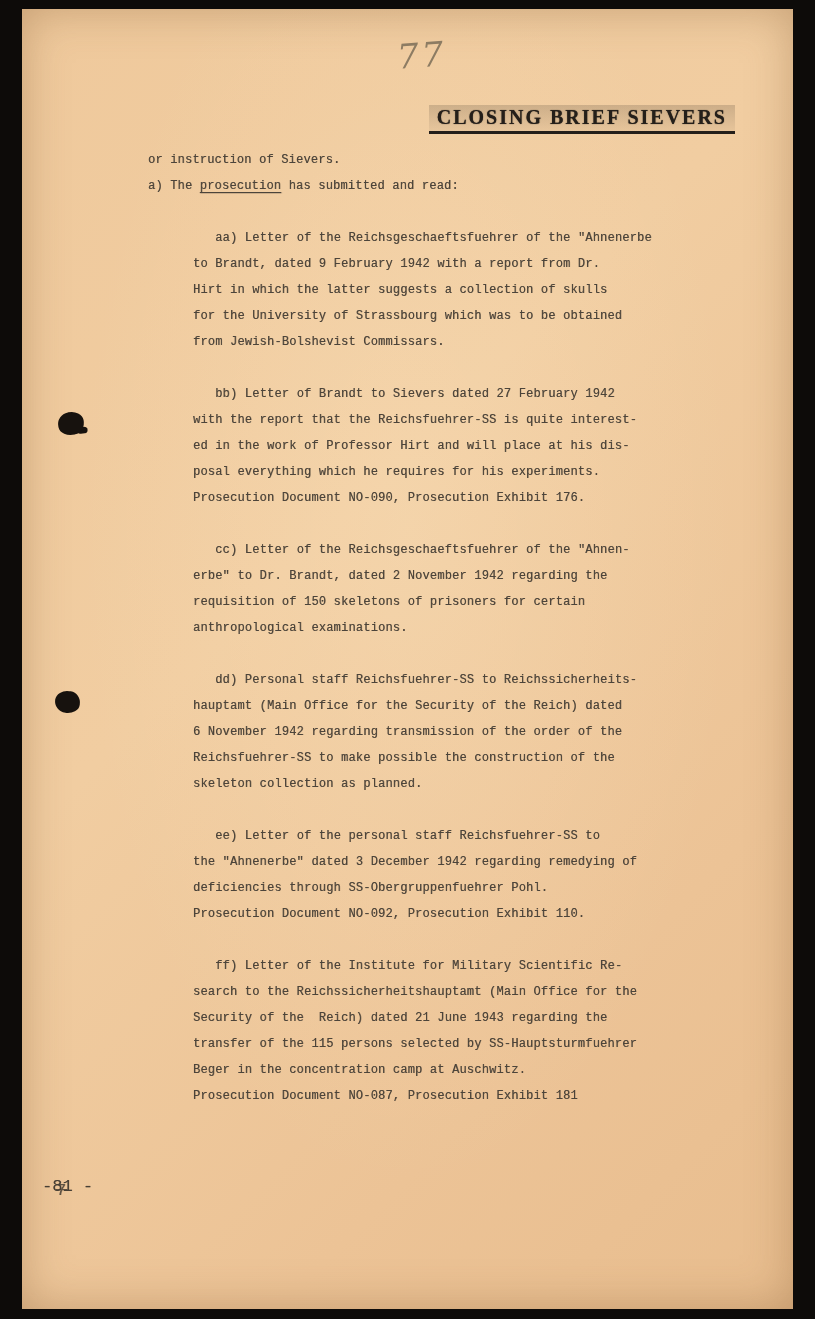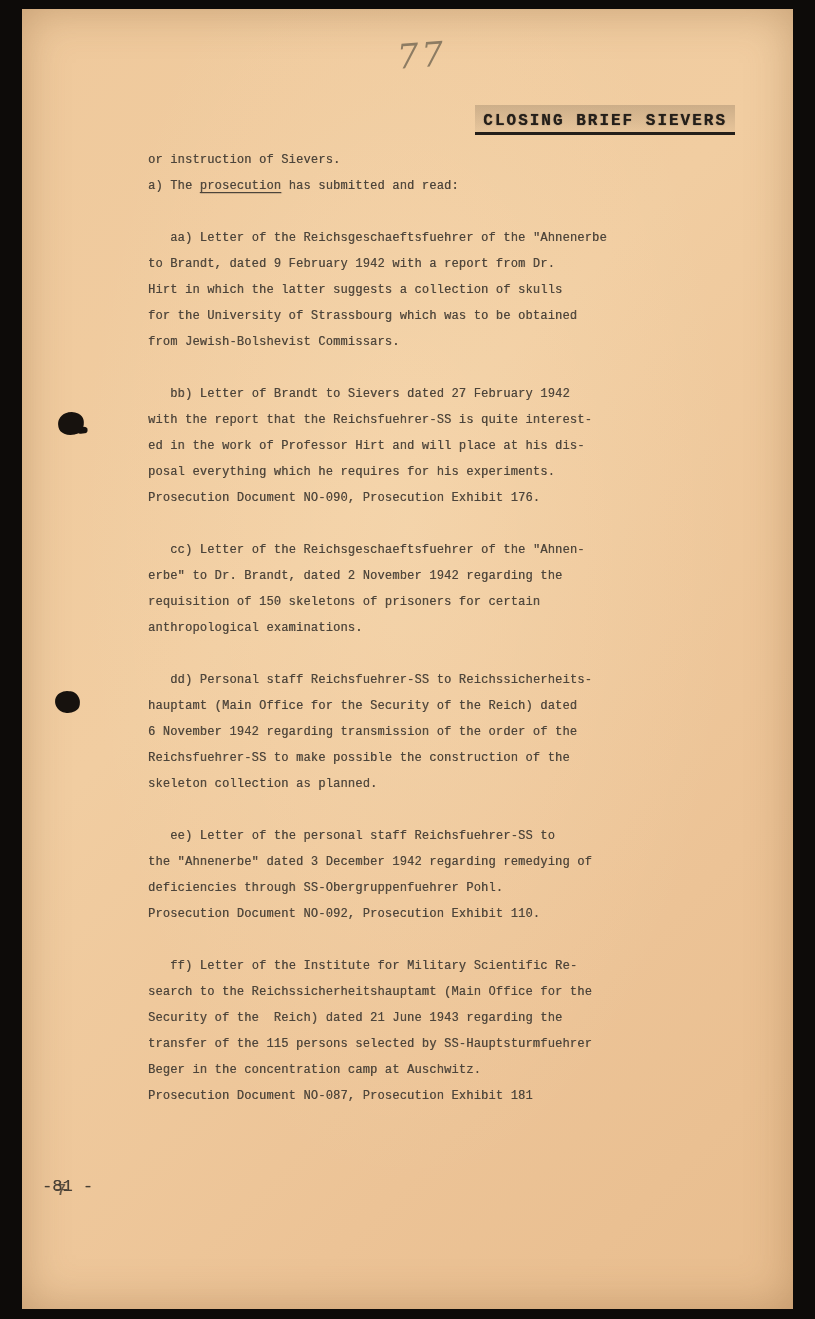--- a/index.html
+++ b/index.html
@@ -34,49 +34,50 @@
     font-style: italic;
     font-size: 34px;
     color: #8d7c63;
     transform: rotate(-4deg);
     letter-spacing: 3px;
   }
   .brief-header {
     position: absolute;
     right: 58px;
     top: 96px;
-    font-size: 16px;
+    font-size: 20px;
     font-weight: bold;
     letter-spacing: 2px;
     color: #241f1a;
-    padding: 7px 8px 2px 8px;
+    padding: 1px 8px 2px 8px;
     border-bottom: 3px solid #241f1a;
     background: linear-gradient(180deg, rgba(40,32,24,0.18), rgba(40,32,24,0.05));
     text-shadow: 0 0 1px rgba(20,16,12,0.8);
     white-space: nowrap;
+    font-family: Liberation Serif, serif;
   }
   .body-text {
     position: absolute;
     left: 126px;
     top: 138px;
     width: 624px;
     font-size: 12px;
     line-height: 26px;
     color: #4c443a;
     text-shadow: 0.4px 0.4px 0.6px rgba(70,60,50,0.55);
     letter-spacing: 0.2px;
   }
   .intro-line { white-space: pre-wrap; }
   .underlined-word {
     text-decoration: underline;
     text-underline-offset: 3px;
   }
   .paragraph-block { margin-top: 26px; }
   .paragraph-block:first-of-type { margin-top: 0; }
-  .para-text, .para-citation { white-space: pre-wrap; }
+  .para-text, .para-citation { white-space: pre-wrap; margin-left: 45px; }
   .ink-blob {
     position: absolute;
     background: #17120e;
   }
   .ink-blob-1 {
     left: 36px; top: 403px;
     width: 26px; height: 23px;
     border-radius: 55% 60% 50% 65% / 60% 55% 62% 50%;
     transform: rotate(-12deg);
     box-shadow: 10px 9px 0 -8px #17120e;

